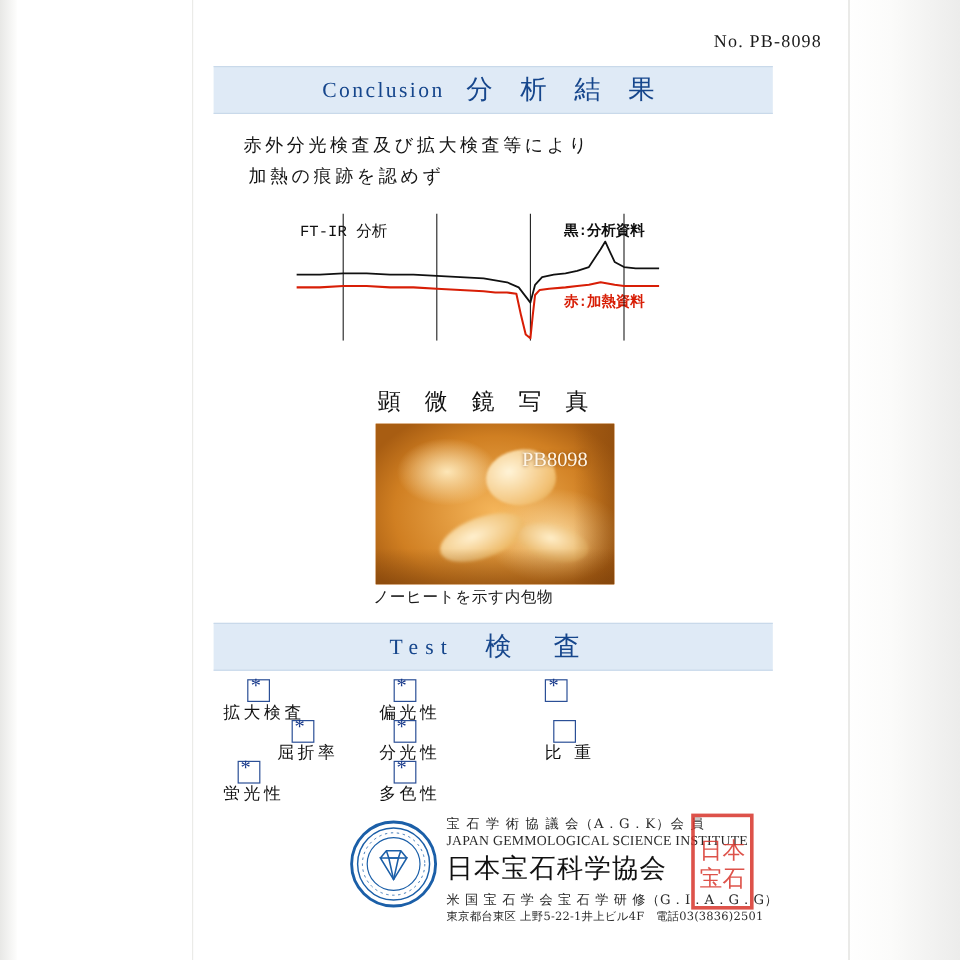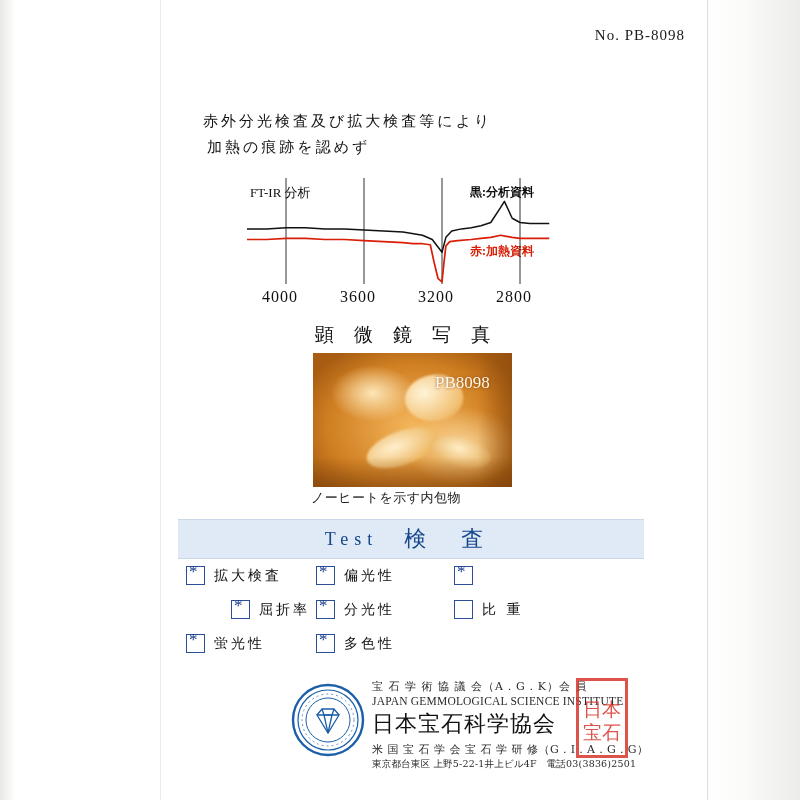--- a/index.html
+++ b/index.html
@@ -103,21 +103,21 @@
   #chart {
     position: absolute;
     left: 247px;
     top: 178px;
     width: 312px;
     height: 106px;
   }
   #chart svg { display: block; }
   .chart-label {
     position: absolute;
-    font-family: Liberation Serif, serif;
+    font-family: Liberation Mono, monospace;
   }
   #chart-title {
     left: 250px; top: 184px;
     font-size: 13px;
     color: #111;
     letter-spacing: 0px;
   }
   #legend-black {
     left: 470px; top: 184px;
     font-size: 12px;
@@ -237,20 +237,21 @@
     position: absolute;
     left: 186px;
     top: 566px;
     width: 470px;
     height: 96px;
   }
   .t-item {
     position: absolute;
     display: flex;
     align-items: center;
+    flex-direction: column;
   }
   .cbox {
     width: 17px;
     height: 17px;
     border: 1.5px solid #2b4f96;
     background: #fff;
     margin-right: 9px;
     position: relative;
     flex: 0 0 auto;
   }
@@ -348,20 +349,24 @@
 
 <div id="page">
 
   <div class="edge-left"></div>
   <div class="edge-left-line"></div>
   <div class="edge-right"></div>
   <div class="edge-right-line"></div>
 
   <div class="doc-no">No.  PB-8098</div>
 
+  <div class="band" id="band-conclusion">
+    <span class="band-en">Conclusion</span>
+    <span class="band-jp">分 析 結 果</span>
+  </div>
 
   <div class="concl-text">
     <div class="l1">赤外分光検査及び拡大検査等により</div>
     <div class="l2">加熱の痕跡を認めず</div>
   </div>
 
   <div class="chart-label" id="chart-title">FT-IR 分析</div>
   <div class="chart-label" id="legend-black">黒:分析資料</div>
   <div class="chart-label" id="legend-red">赤:加熱資料</div>
 
@@ -369,26 +374,20 @@
     <svg id="chart-svg" width="312" height="106" viewBox="0 0 312 106">
         <line x1="39" x2="39" y1="0" y2="106" stroke="#1a1a1a" stroke-width="0.9"></line>
         <line x1="117" x2="117" y1="0" y2="106" stroke="#1a1a1a" stroke-width="0.9"></line>
         <line x1="195" x2="195" y1="0" y2="106" stroke="#1a1a1a" stroke-width="0.9"></line>
         <line x1="273" x2="273" y1="0" y2="106" stroke="#1a1a1a" stroke-width="0.9"></line>
         <path d="M0.00 50.88 L19.50 50.88 L39.00 49.82 L58.50 49.82 L78.00 50.88 L97.50 50.88 L117.00 51.94 L136.50 53.00 L156.00 54.06 L175.50 57.24 L185.25 61.48 L195.00 74.20 L198.90 59.36 L204.75 53.00 L214.50 50.88 L224.25 49.82 L234.00 47.70 L243.75 44.52 L253.50 29.68 L257.40 23.32 L261.30 31.80 L265.20 40.28 L273.00 44.52 L282.75 45.58 L292.50 45.58 L302.25 45.58" fill="none" stroke="#111111" stroke-width="1.5" stroke-linejoin="round"></path>
         <path d="M0.00 61.48 L19.50 61.48 L39.00 60.42 L58.50 60.42 L78.00 61.48 L97.50 61.48 L117.00 62.54 L136.50 63.60 L156.00 64.66 L165.75 65.72 L175.50 65.72 L183.30 66.78 L187.20 84.80 L191.10 100.70 L195.00 103.88 L196.95 84.80 L198.90 67.84 L202.80 63.60 L210.60 62.54 L224.25 61.48 L234.00 60.42 L243.75 59.36 L253.50 57.24 L259.35 58.30 L265.20 59.36 L273.00 60.42 L282.75 60.42 L292.50 60.42 L302.25 60.42" fill="none" stroke="#d81e06" stroke-width="1.7" stroke-linejoin="round"></path>
       </svg>
   </div>
 
-  <div id="ticks">
-      <span style="left: 15px; top: 0px;">4000</span>
-      <span style="left: 93px; top: 0px;">3600</span>
-      <span style="left: 171px; top: 0px;">3200</span>
-      <span style="left: 249px; top: 0px;">2800</span>
-    </div>
 
   <div id="micro-title">顕 微 鏡 写 真</div>
 
   <div id="photo">
     <div class="ph-bg"></div>
     <div class="blob1"></div>
     <div class="blob2"></div>
     <div class="blob3"></div>
     <div class="dark-right"></div>
     <div class="dark-bottom"></div>

